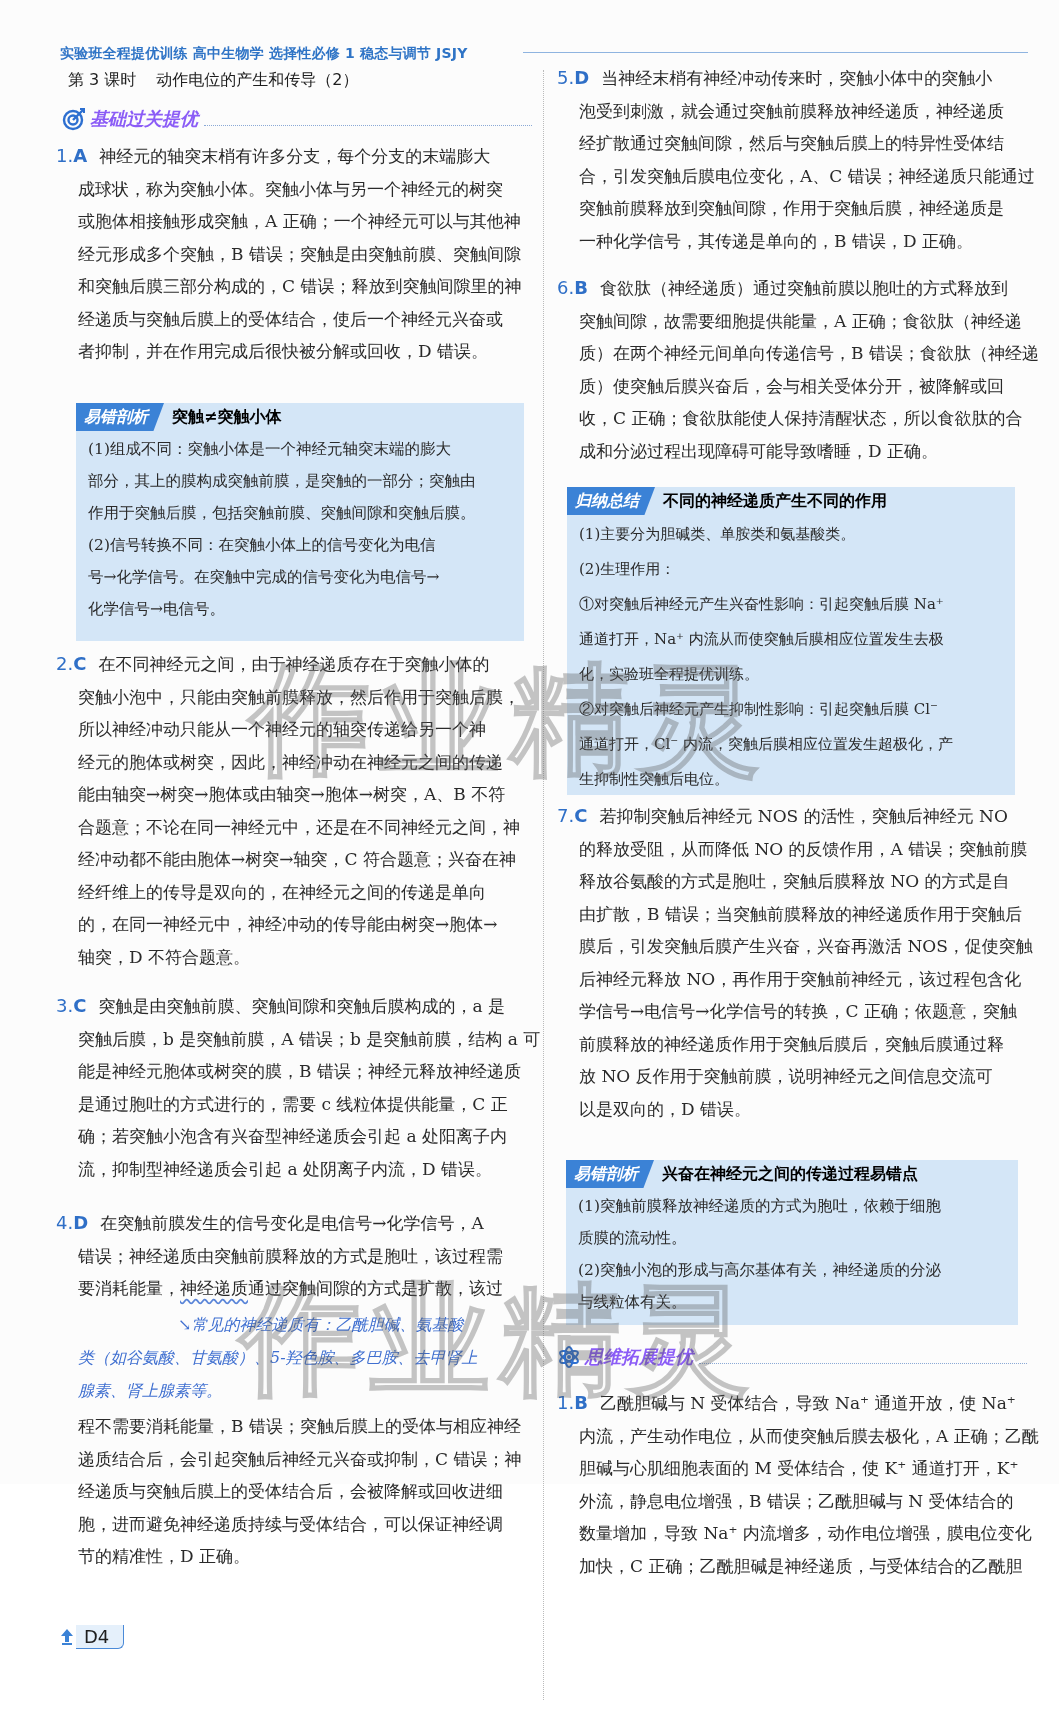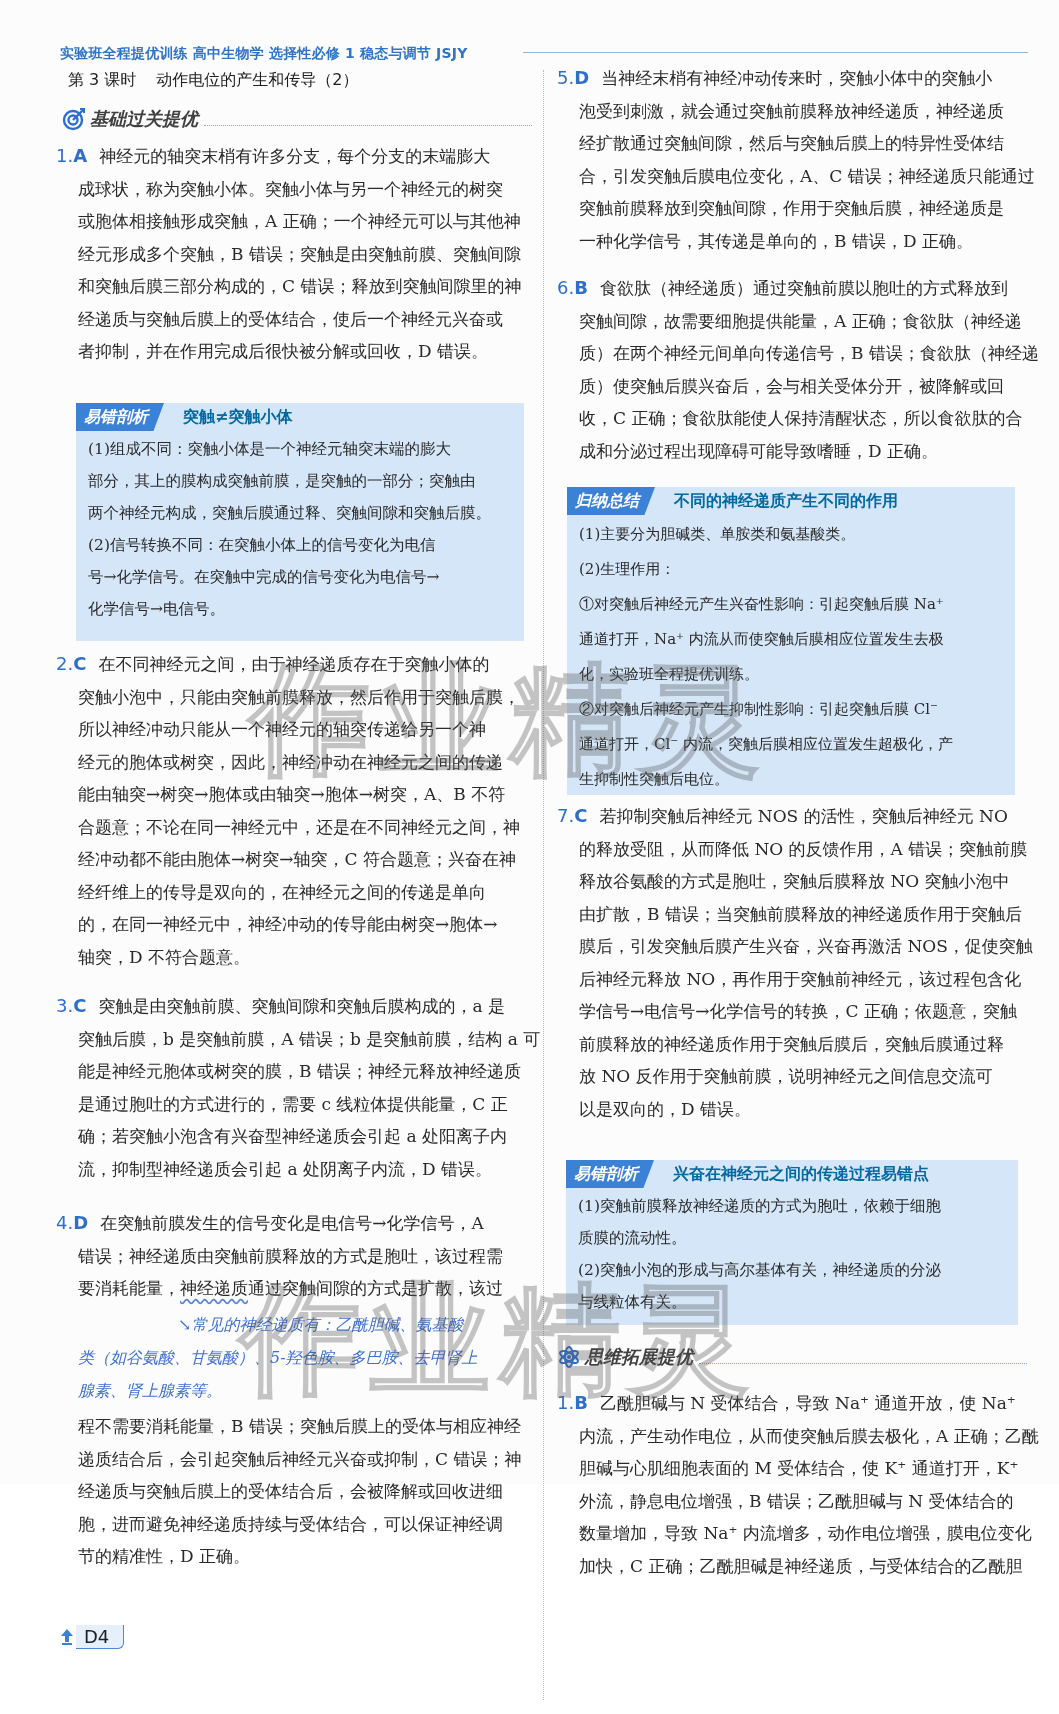--- a/index.html
+++ b/index.html
@@ -9,33 +9,33 @@
 
   .running-header { position: absolute; left: 60px; top: 45px; font-family: "DejaVu Sans", sans-serif; font-size: 14px; color: #2f74c6; font-weight: bold; letter-spacing: 0.2px; white-space: nowrap; }
   .header-rule { position: absolute; left: 523px; top: 52px; width: 505px; height: 1px; background: #8fb4e0; }
   .col-divider { position: absolute; left: 543px; top: 70px; width: 0; height: 1630px; border-left: 1px dotted #bbbbbb; }
 
   .lesson-title { position: absolute; left: 68px; top: 70px; font-family: "DejaVu Sans", sans-serif; font-size: 16px; color: #1e1e1e; white-space: nowrap; }
   .lesson-title .gap { display: inline-block; width: 20px; }
 
   .section-head { position: absolute; display: flex; align-items: center; height: 30px; }
   .section-head .sec-icon { width: 24px; height: 24px; margin-right: 4px; }
-  .section-head .sec-label { font-family: "DejaVu Sans", sans-serif; font-weight: bold; font-style: italic; font-size: 18px; color: #404040; white-space: nowrap; }
+  .section-head .sec-label { font-family: "DejaVu Sans", sans-serif; font-weight: bold; font-style: italic; font-size: 18px; color: #8b5cf6; white-space: nowrap; }
   .section-head .sec-dots { flex: 1; border-bottom: 1px dotted #8aa9d6; margin-left: 6px; height: 14px; }
 
   .ans { position: absolute; font-size: 17px; line-height: 32.5px; color: #2a2a2a; text-align: justify; }
   .ans .num { font-family: "DejaVu Sans", sans-serif; color: #2f6fc7; font-size: 18px; font-weight: normal; }
   .ans .key { font-family: "DejaVu Sans", sans-serif; color: #2f6fc7; font-size: 18px; font-weight: bold; margin-right: 12px; }
   .ans .line { display: block; white-space: nowrap; }
   .ans .indent { padding-left: 22px; }
 
   .tipbox { position: absolute; background: #d4e6f7; }
   .tipbox .tag { position: absolute; left: 0; top: 0; height: 28px; display: flex; align-items: center; }
   .tipbox .tag-badge { background: #3b82d6; color: #ffffff; font-family: "DejaVu Sans", sans-serif; font-weight: bold; font-style: italic; font-size: 16px; height: 28px; line-height: 28px; padding: 0 16px 0 8px; clip-path: polygon(0 0, 100% 0, 88% 100%, 0 100%); }
-  .tipbox .tag-title { font-family: "DejaVu Sans", sans-serif; font-weight: bold; font-size: 16px; color: #0369a1; margin-left: 19px; white-space: nowrap; }
+  .tipbox .tag-title { font-family: "DejaVu Sans", sans-serif; font-weight: bold; font-size: 16px; color: #000000; margin-left: 8px; white-space: nowrap; }
   .tipbox .body { position: absolute; left: 12px; top: 30px; font-family: "DejaVu Serif", serif; font-size: 15.5px; line-height: 32px; color: #2a2a2a; }
   .tipbox .body .line { display: block; white-space: nowrap; }
 
   .handwriting { position: absolute; font-family: "DejaVu Serif", serif; font-style: italic; font-size: 16px; line-height: 33px; color: #3f6fd0; }
   .handwriting .line { display: block; white-space: nowrap; }
   .wavy { text-decoration: underline wavy #5a85d8; text-underline-offset: 4px; }
 
   .watermark { position: absolute; font-family: "DejaVu Sans", sans-serif; font-weight: bold; color: transparent; -webkit-text-stroke: 1.5px rgba(90,90,90,0.35); letter-spacing: 10px; white-space: nowrap; pointer-events: none; }
 
   .page-tag { position: absolute; left: 60px; top: 1625px; display: flex; align-items: center; }
@@ -77,21 +77,21 @@
   </div>
 
   <div class="tipbox" style="left:76px; top:403px; width:448px; height:238px;">
     <div class="tag">
       <span class="tag-badge">易错剖析</span>
       <span class="tag-title">突触≠突触小体</span>
     </div>
     <div class="body">
       <span class="line">(1)组成不同：突触小体是一个神经元轴突末端的膨大</span>
       <span class="line">部分，其上的膜构成突触前膜，是突触的一部分；突触由</span>
-      <span class="line">两个神经元构成，突触后膜通过释、突触间隙和突触后膜。</span>
+      <span class="line">作用于突触后膜，包括突触前膜、突触间隙和突触后膜。</span>
       <span class="line">(2)信号转换不同：在突触小体上的信号变化为电信</span>
       <span class="line">号→化学信号。在突触中完成的信号变化为电信号→</span>
       <span class="line">化学信号→电信号。</span>
     </div>
   </div>
 
   <div class="ans" style="left:56px; top:648px; width:470px;">
     <span class="line"><span class="num">2.</span><span class="key">C</span><span>在不同神经元之间，由于神经递质存在于突触小体的</span></span>
     <span class="line indent">突触小泡中，只能由突触前膜释放，然后作用于突触后膜，</span>
     <span class="line indent">所以神经冲动只能从一个神经元的轴突传递给另一个神</span>
@@ -164,21 +164,21 @@
       <span class="line">化，实验班全程提优训练。</span>
       <span class="line">②对突触后神经元产生抑制性影响：引起突触后膜 Cl⁻</span>
       <span class="line">通道打开，Cl⁻ 内流，突触后膜相应位置发生超极化，产</span>
       <span class="line">生抑制性突触后电位。</span>
     </div>
   </div>
 
   <div class="ans" style="left:557px; top:800px; width:470px;">
     <span class="line"><span class="num">7.</span><span class="key">C</span><span>若抑制突触后神经元 NOS 的活性，突触后神经元 NO</span></span>
     <span class="line indent">的释放受阻，从而降低 NO 的反馈作用，A 错误；突触前膜</span>
-    <span class="line indent">释放谷氨酸的方式是胞吐，突触后膜释放 NO 突触小泡中</span>
+    <span class="line indent">释放谷氨酸的方式是胞吐，突触后膜释放 NO 的方式是自</span>
     <span class="line indent">由扩散，B 错误；当突触前膜释放的神经递质作用于突触后</span>
     <span class="line indent">膜后，引发突触后膜产生兴奋，兴奋再激活 NOS，促使突触</span>
     <span class="line indent">后神经元释放 NO，再作用于突触前神经元，该过程包含化</span>
     <span class="line indent">学信号→电信号→化学信号的转换，C 正确；依题意，突触</span>
     <span class="line indent">前膜释放的神经递质作用于突触后膜后，突触后膜通过释</span>
     <span class="line indent">放 NO 反作用于突触前膜，说明神经元之间信息交流可</span>
     <span class="line indent">以是双向的，D 错误。</span>
   </div>
 
   <div class="tipbox" style="left:566px; top:1160px; width:452px; height:165px;">

